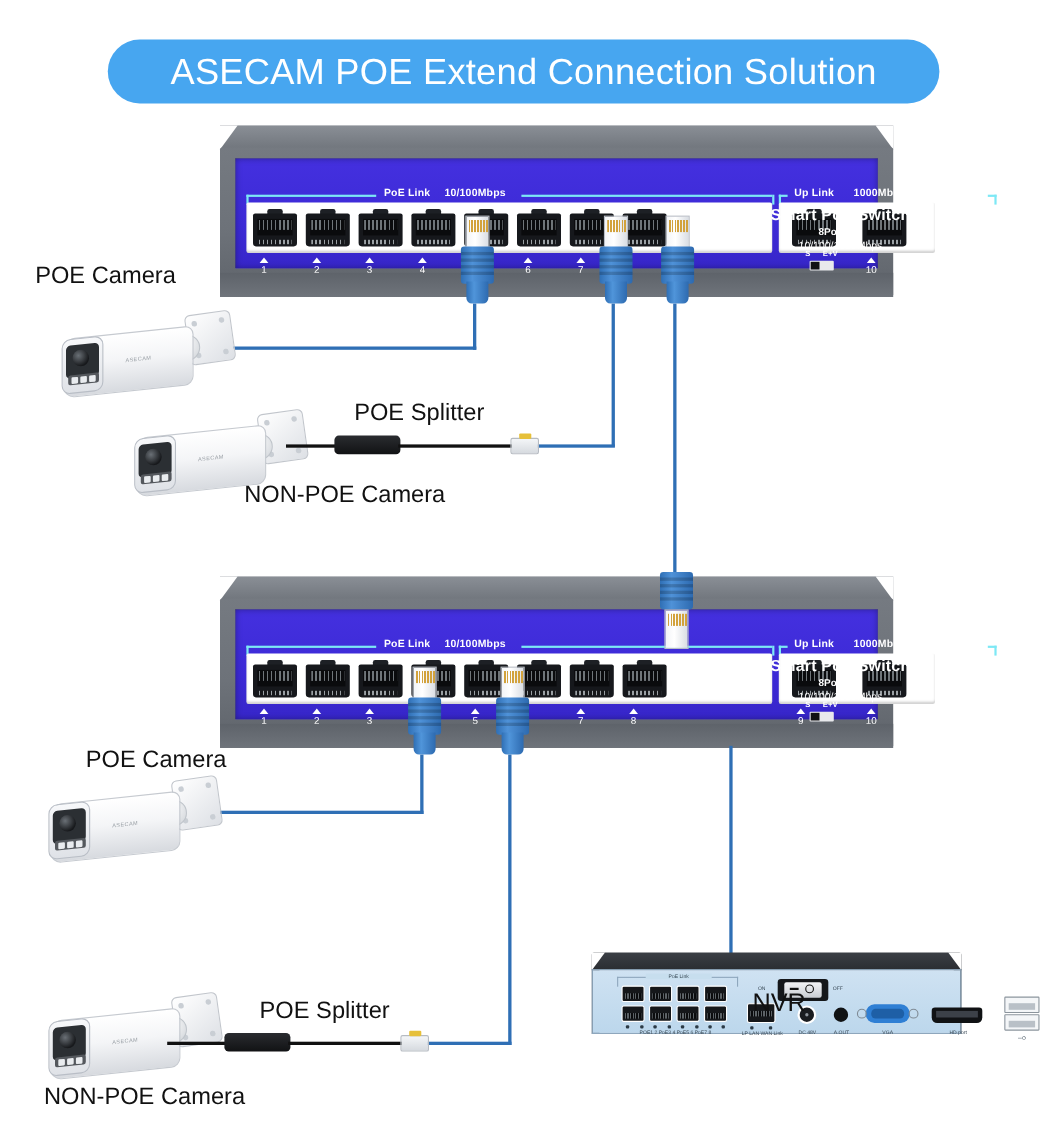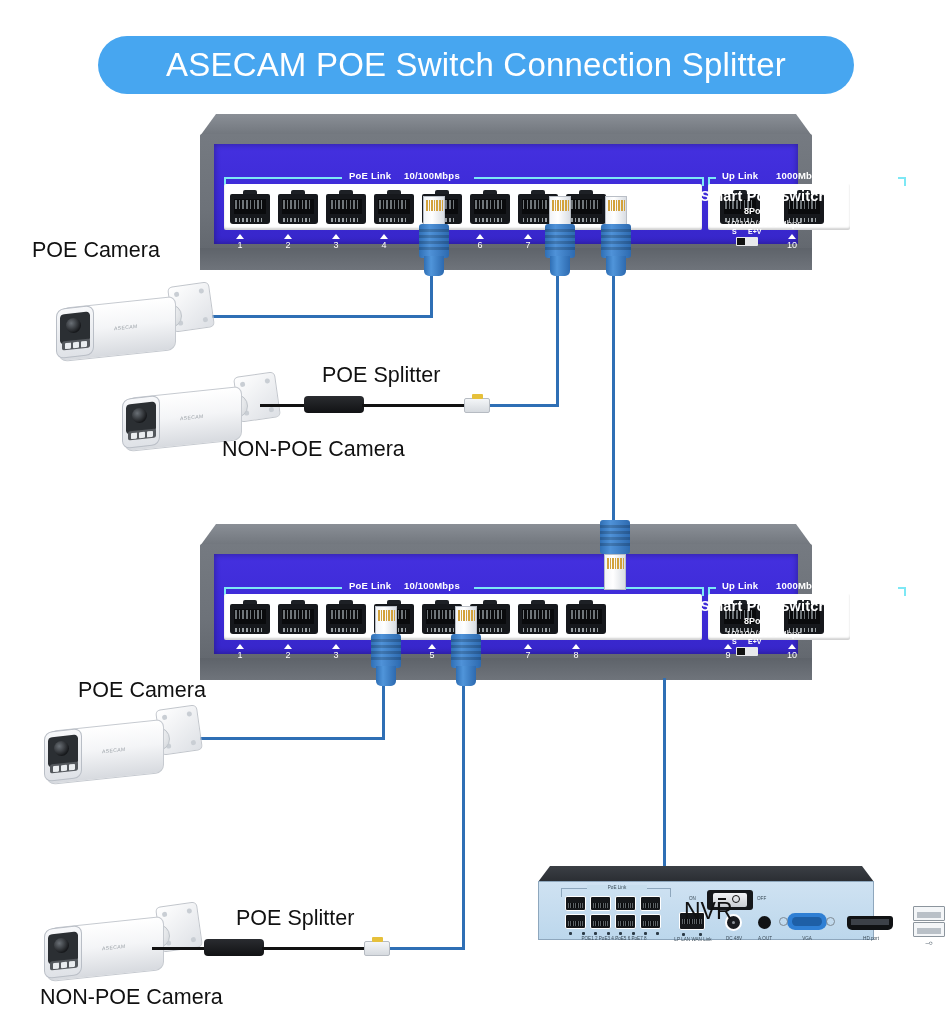--- a/index.html
+++ b/index.html
@@ -183,21 +183,21 @@
 
   #nvr-label{position:absolute;font-size:23px;color:#111;}
 
   
   .biglbl{position:absolute;font-size:21.5px;color:#111;white-space:nowrap;}
 </style>
 </head>
 <body>
 
 <div class="abs" id="title-banner">
-  <span class="txt">ASECAM POE Switch Connection Splitter</span>
+  <span class="txt">ASECAM POE Extend Connection Solution</span>
 </div>
 
 <div class="abs switch" id="sw1" style="left:200px;top:114px;width:612px;height:156px;">
   <div class="sw-top"></div>
   <div class="sw-body">
     <div class="sw-face">
 
       <div class="brk" style="left:10px;top:26px;width:480px;">
         <div class="tick" style="left:0;"></div>
         <div class="line" style="left:0;width:118px;"></div>

